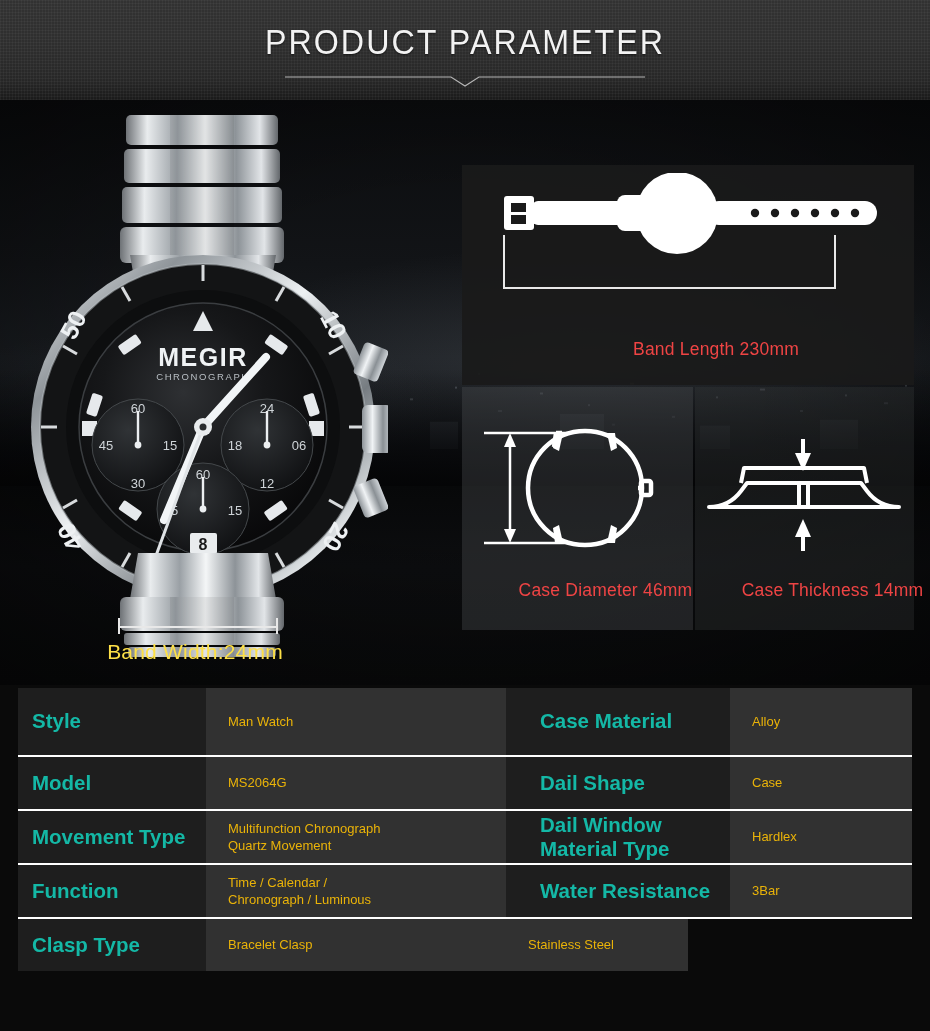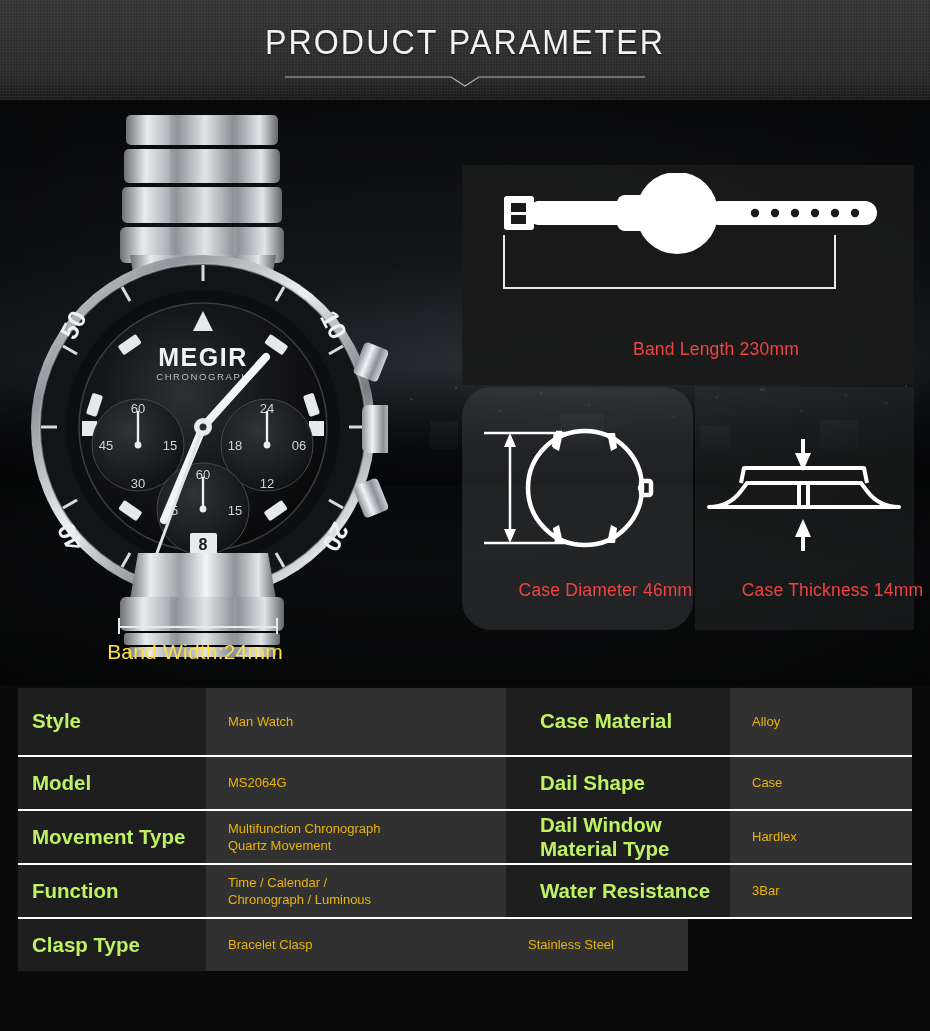--- a/index.html
+++ b/index.html
@@ -70,21 +70,20 @@
   }
 
   
   .panel-top {
     position:absolute; left:462px; top:165px; width:452px; height:220px;
     background:rgba(26,26,26,.93);
   }
   .panel-bl {
     position:absolute; left:462px; top:387px; width:231px; height:243px;
     background:rgba(78,80,82,.36);
-    border-radius:29px;
   }
   .panel-br {
     position:absolute; left:695px; top:387px; width:219px; height:243px;
     background:rgba(60,62,64,.30);
   }
   .panel-caption {
     position:absolute; left:4px; width:100%; text-align:center;
     font-size:17.5px; color:#ef4444; letter-spacing:.2px;margin-left:24px;
   }
   .cap-top { top:174px; }
@@ -94,21 +93,21 @@
   
   .spec-table {
     position:absolute; left:18px; top:688px; width:894px; height:343px;
   }
   .spec-row { position:relative; width:100%; height:54px; display:flex; }
   .spec-row.r0 { height:67px; }
   .spec-row + .spec-row { border-top:2px solid #ffffff; }
   .cell { display:flex; align-items:center; height:100%; }
   .cell-label {
     background:#1e1e1e;
-    color:#bef264;
+    color:#14b8a6;
     font-weight:700;
     font-size:20.5px;
     padding-left:14px;
     line-height:1.18;
   }
   .cell-value {
     background:#313131;
     color:#eab308;
     font-weight:400;
     font-size:13px;

